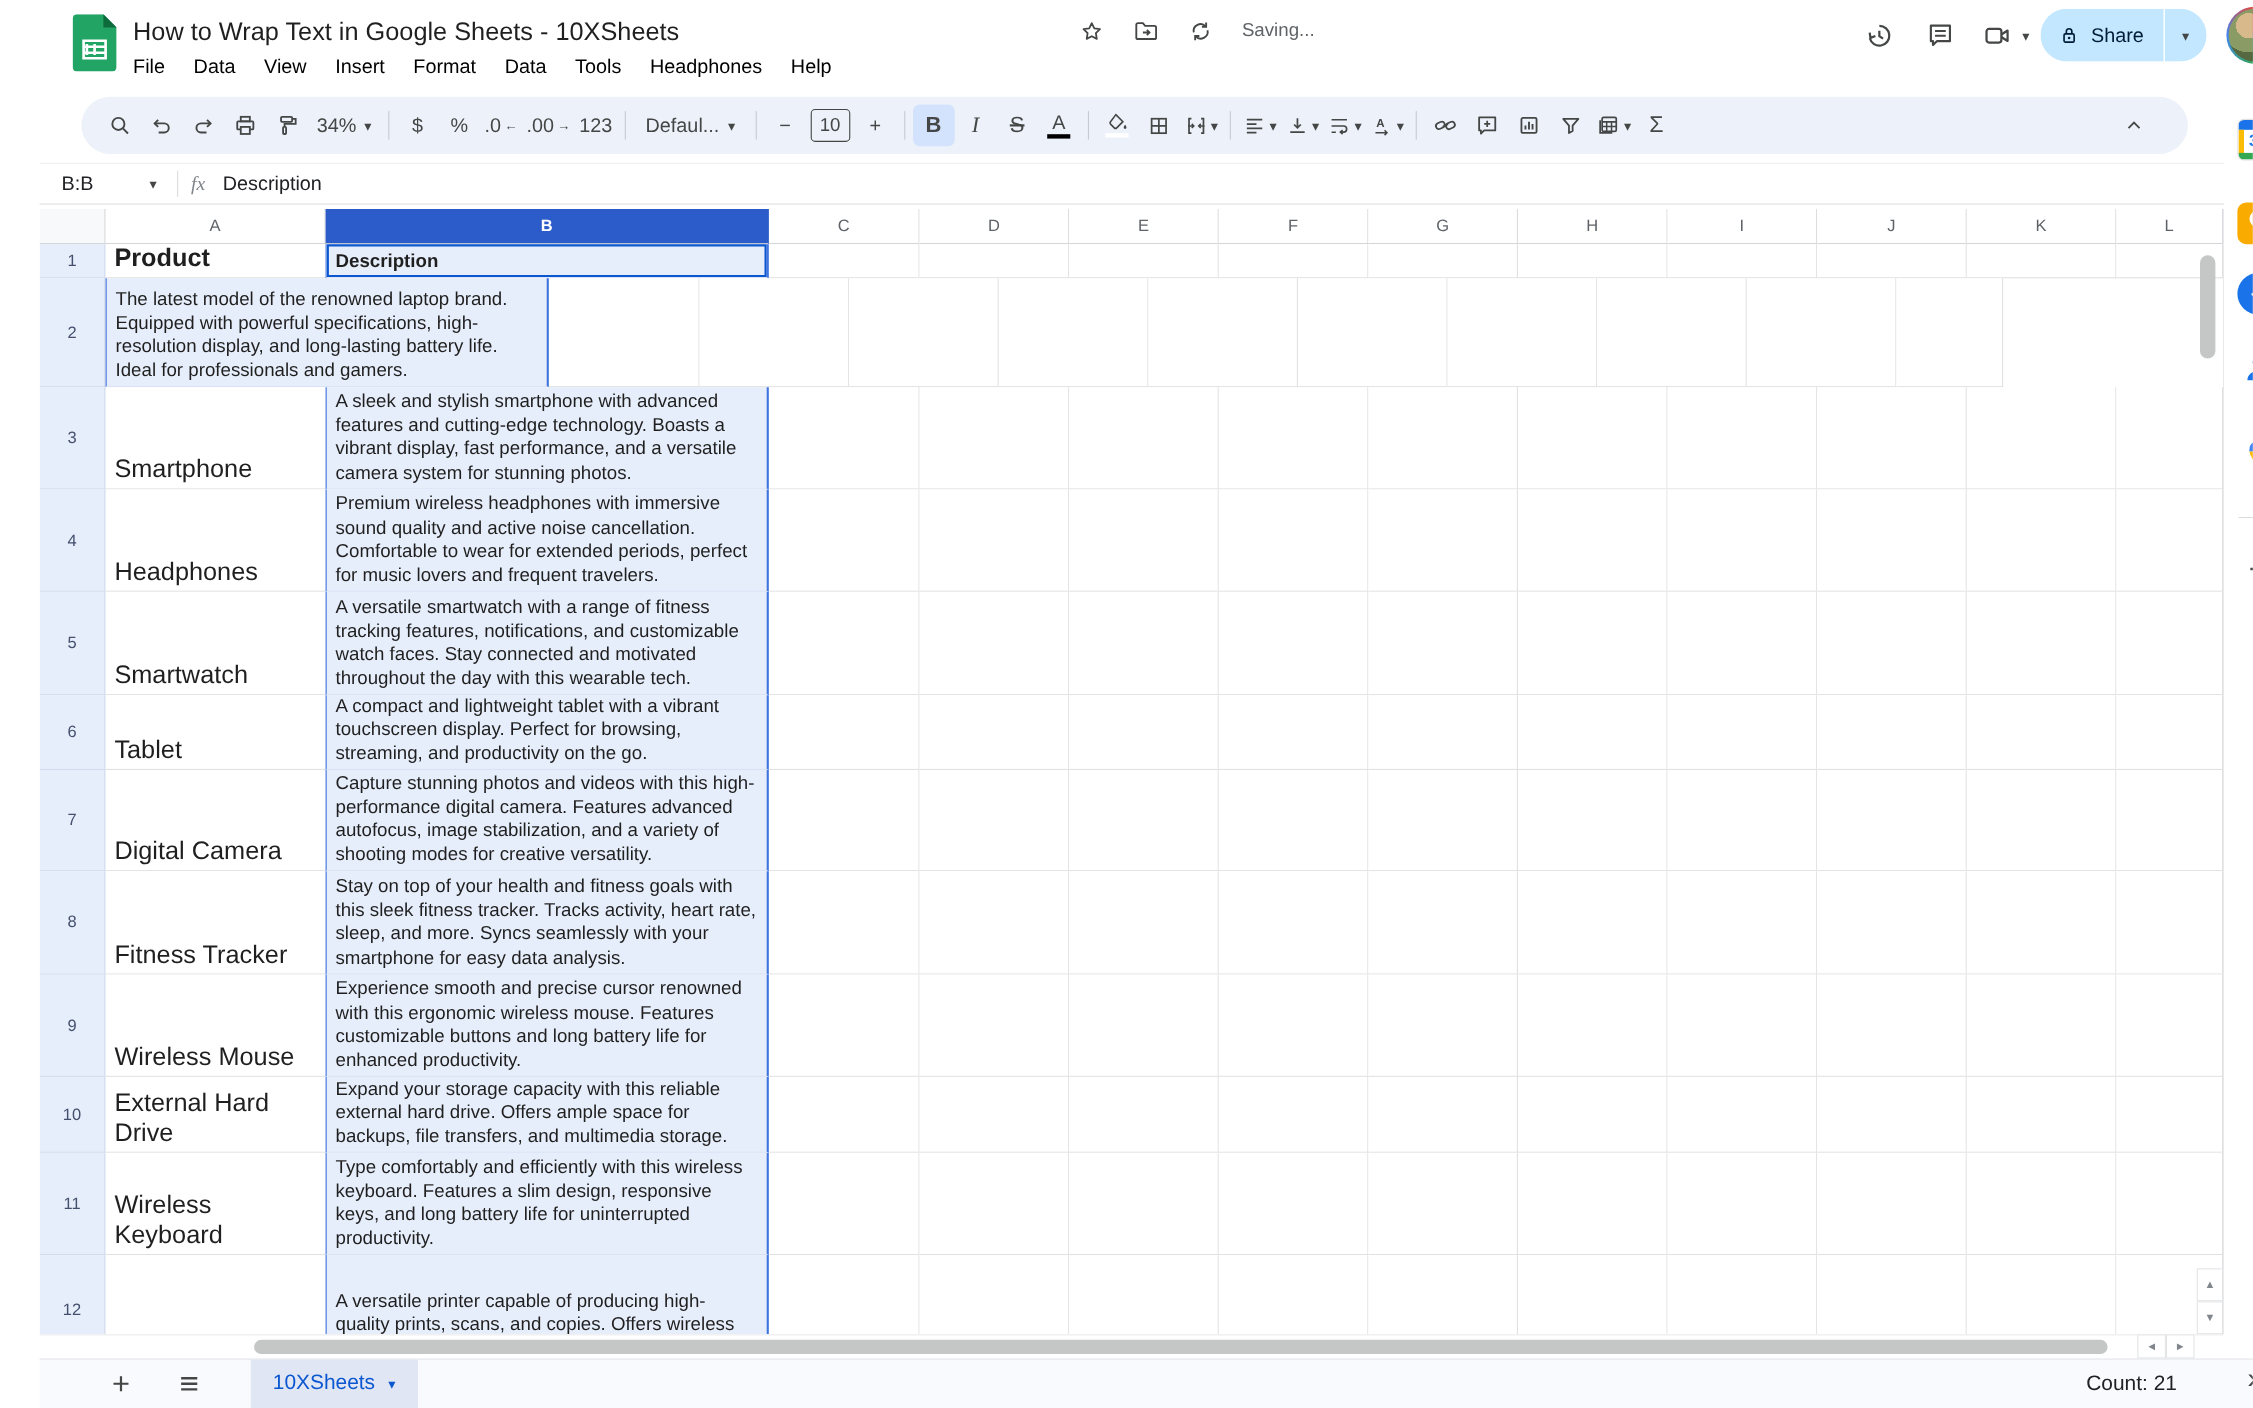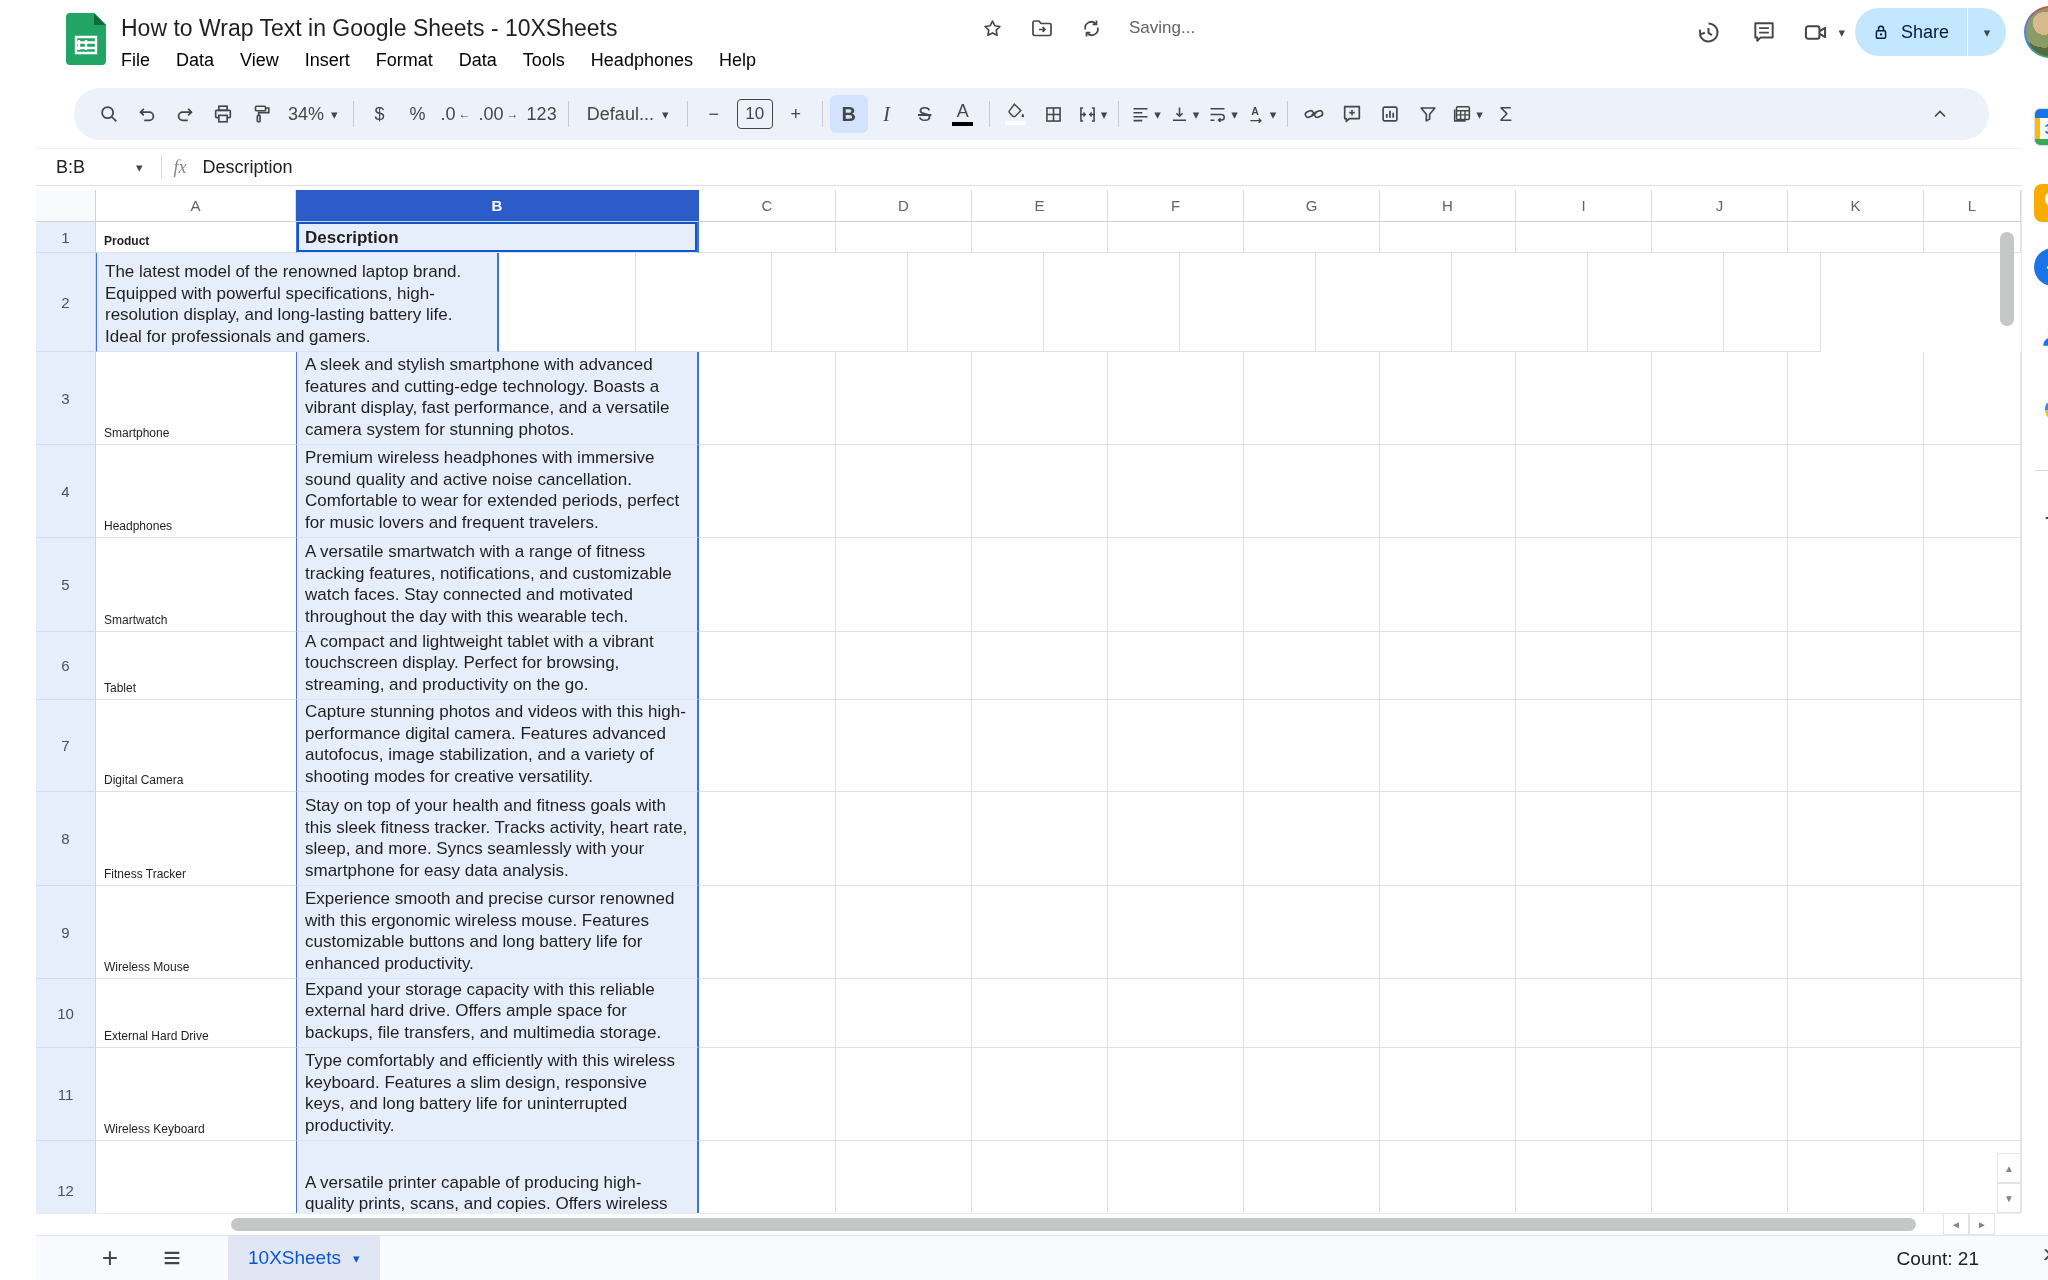--- a/index.html
+++ b/index.html
@@ -64,21 +64,21 @@
   .grid { position:absolute; left:0; top:190px; width:1985px; height:1023px; overflow:hidden; background:#fff; }
   .colhdrs { display:flex; height:32px; }
   .corner { width:60px; height:32px; background:#f8f9fa; border-right:1px solid #d0d1d2; border-bottom:1px solid #cfd1d2; flex:none; }
   .colhdr { height:32px; display:flex; align-items:center; justify-content:center; font-size:15px;
     color:#5f6368; border-right:1px solid #dadbdc; border-bottom:1px solid #cfd1d2; flex:none; background:#fff; }
   .colhdr.sel { background:#2b5cc9; color:#fff; font-weight:700; border-right-color:#2b5cc9; }
   .grow { display:flex; }
   .rowhdr { width:60px; flex:none; background:#e7eefb; border-right:1px solid #ccd4e8; border-bottom:1px solid #d5dbef;
     display:flex; align-items:center; justify-content:center; font-size:15px; font-weight:500; color:#44506e; }
   .cellA { width:200px; flex:none; background:#fff; border-bottom:1px solid #e1e1e1; display:flex;
-    align-items:flex-end; padding:4px 8px; font-size:12px; }
+    align-items:flex-end; padding:4px 8px; font-size:23px; }
   .cellB { width:403px; flex:none; background:#e7eefb; border-left:1px solid #3f73dd; border-right:2px solid #3f73dd;
     border-bottom:1px solid #d9e2f5; display:flex; align-items:flex-end; padding:4px 8px; font-size:17px; line-height:21.5px; }
   .cellB .txt { width:100%; }
   .cellF { flex:none; background:#fff; border-right:1px solid #e1e1e1; border-bottom:1px solid #e1e1e1; }
   .hdrcell { font-weight:700; }
   .active-cell { box-shadow: inset 0 0 0 2px #0b57d0; }
   .panel-line { position:absolute; left:1985px; top:190px; width:1px; height:1023px; background:#e6e7ea; }
 
   
   .vthumb { position:absolute; left:1964px; top:232px; width:14px; height:94px; background:#c4c7c5; border-radius:7px; }

